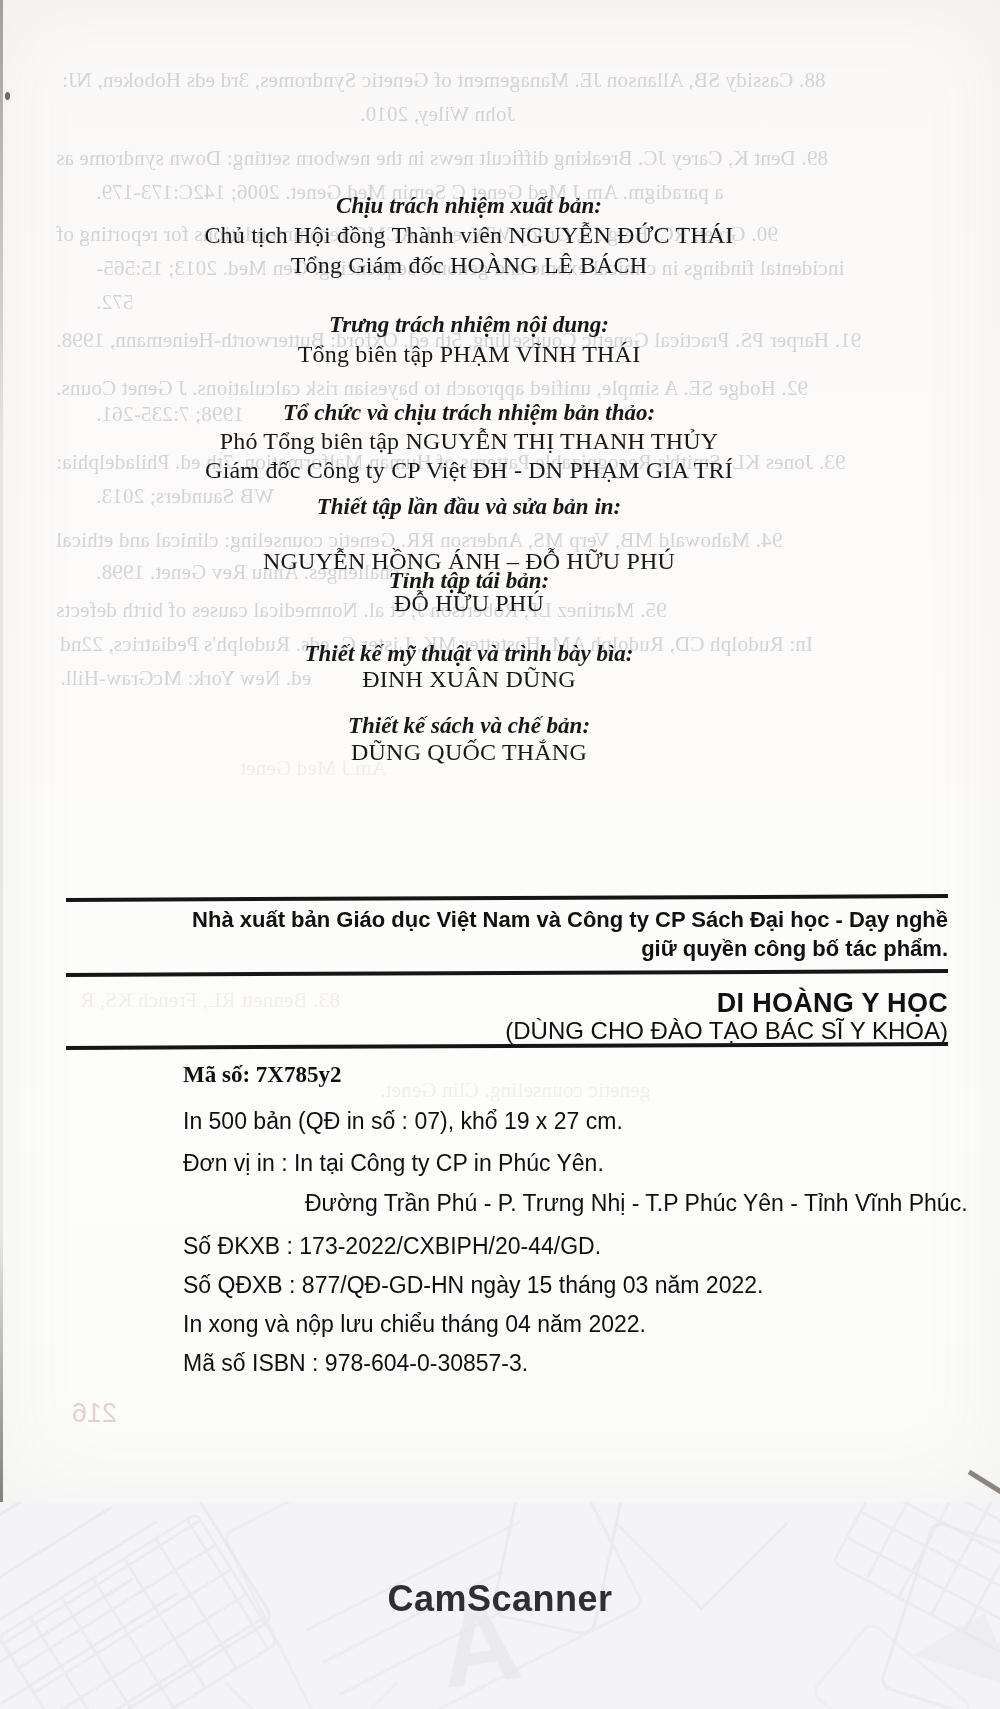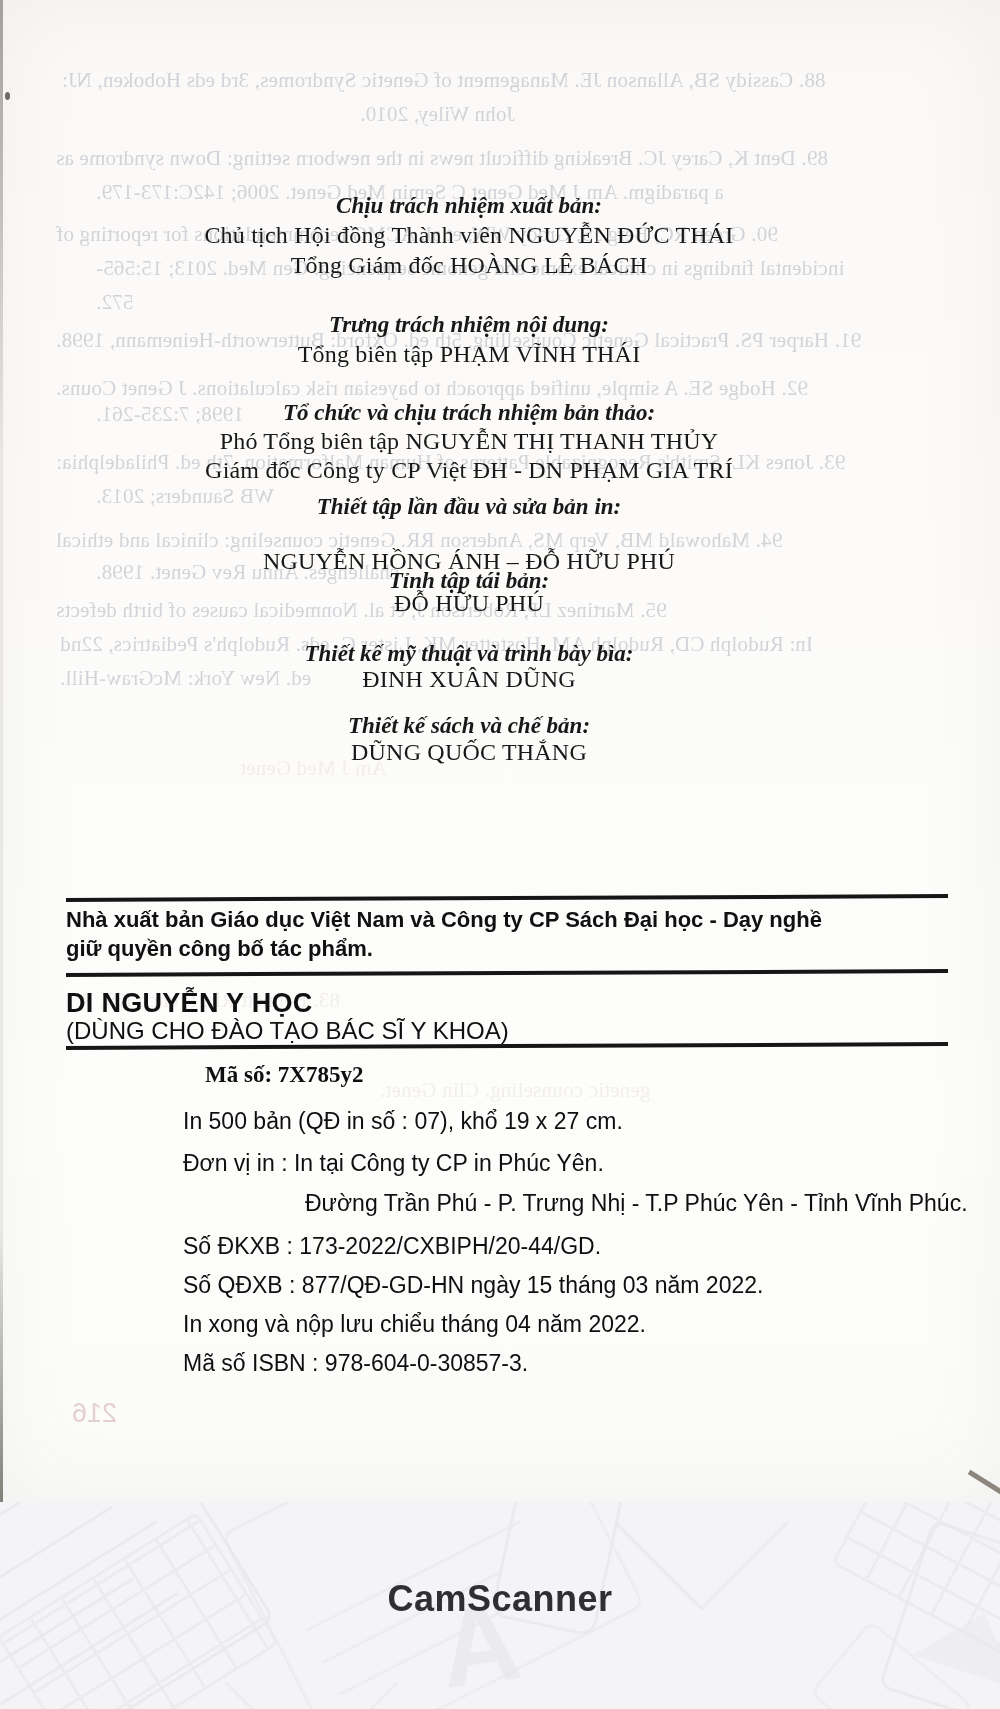--- a/index.html
+++ b/index.html
@@ -42,33 +42,33 @@
   }
   .chead{font:italic 700 23px "Liberation Serif",serif;}
   .cname{font:400 24px "Liberation Serif",serif;letter-spacing:.2px;}
 
   
   .rule{
     position:absolute;left:66px;right:52px;height:4px;background:#161616;
     transform:rotate(-.25deg);
   }
   .notice,.btitle,.bsub{
-    position:absolute;left:66px;right:52px;text-align:left;color:#101010;
+    position:absolute;left:66px;right:52px;text-align:right;color:#101010;
     font-family:"Liberation Sans",sans-serif;
   }
   .notice{font-size:22px;font-weight:600;}
   .btitle{font-size:27px;font-weight:700;letter-spacing:.3px;}
   .bsub{font-size:24px;font-weight:400;}
 
   
   .pline{
     position:absolute;font:400 23px "Liberation Sans",sans-serif;color:#0f0f0f;
     white-space:nowrap;
   }
-  .pline.serifbold{font:700 23px "Liberation Serif",serif;margin-left:22px;}
+  .pline.serifbold{font:700 23px "Liberation Serif",serif;}
 
   
   .footer{
     position:absolute;left:0;top:1502px;width:1000px;height:207px;
     background:#f4f4f6;overflow:hidden;
   }
   .wm{position:absolute;border:3px solid #e8e8ec;border-radius:12px;opacity:.75;}
   .wm-line{position:absolute;background:#e8e8ec;height:3px;border-radius:2px;}
   .wm-grid{
     position:absolute;opacity:.6;border:3px solid #e8e8ec;border-radius:8px;
@@ -140,21 +140,21 @@
     <div class="cname" style="top:666px">ĐINH XUÂN DŨNG</div>
     <div class="chead" style="top:713px">Thiết kế sách và chế bản:</div>
     <div class="cname" style="top:739px">DŨNG QUỐC THẮNG</div>
   </div>
 
   <div>
     <div class="rule" style="top:896px"></div>
     <div class="notice" style="top:907px">Nhà xuất bản Giáo dục Việt Nam và Công ty CP Sách Đại học - Dạy nghề</div>
     <div class="notice" style="top:936px">giữ quyền công bố tác phẩm.</div>
     <div class="rule" style="top:971px"></div>
-    <div class="btitle" style="top:988px">DI NGUYỄN Y HỌC</div>
+    <div class="btitle" style="top:988px">DI HOÀNG Y HỌC</div>
     <div class="bsub" style="top:1017px">(DÙNG CHO ĐÀO TẠO BÁC SĨ Y KHOA)</div>
     <div class="rule" style="top:1044px"></div>
   </div>
 
   <div>
     <div class="pline serifbold" style="top:1062px;left:183px">Mã số: 7X785y2</div>
     <div class="pline" style="top:1108px;left:183px">In 500 bản (QĐ in số : 07), khổ 19 x 27 cm.</div>
     <div class="pline" style="top:1150px;left:183px">Đơn vị in : In tại Công ty CP in Phúc Yên.</div>
     <div class="pline" style="top:1190px;left:305px">Đường Trần Phú - P. Trưng Nhị - T.P Phúc Yên - Tỉnh Vĩnh Phúc.</div>
     <div class="pline" style="top:1233px;left:183px">Số ĐKXB : 173-2022/CXBIPH/20-44/GD.</div>

